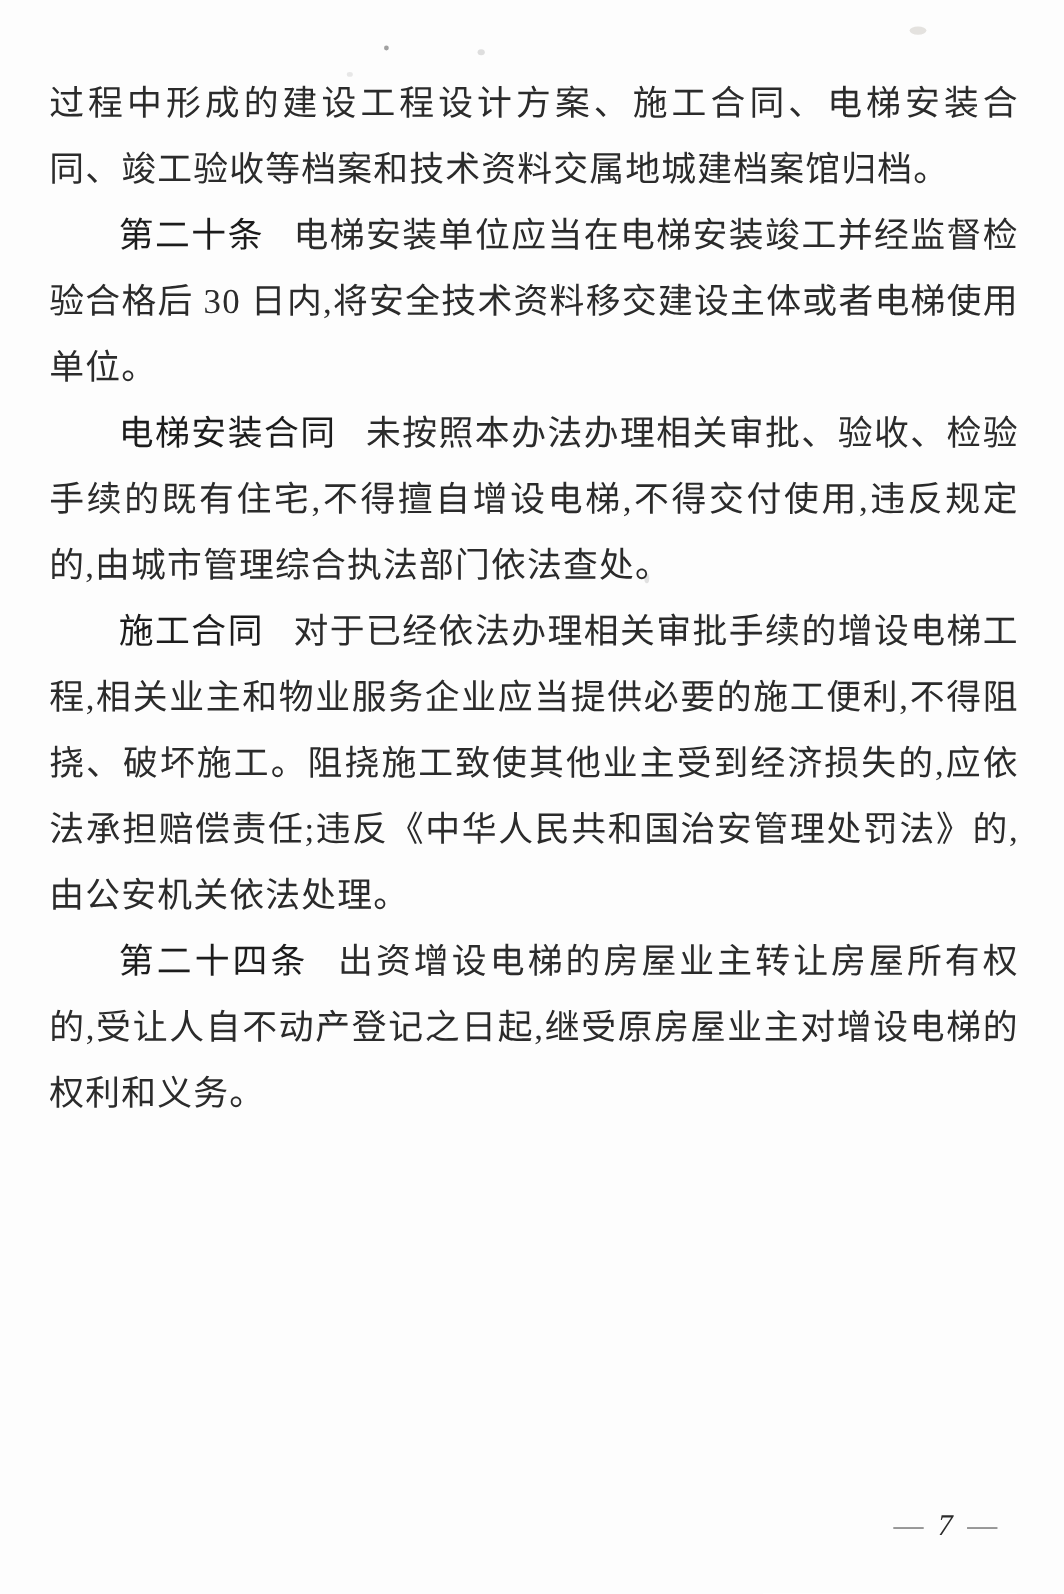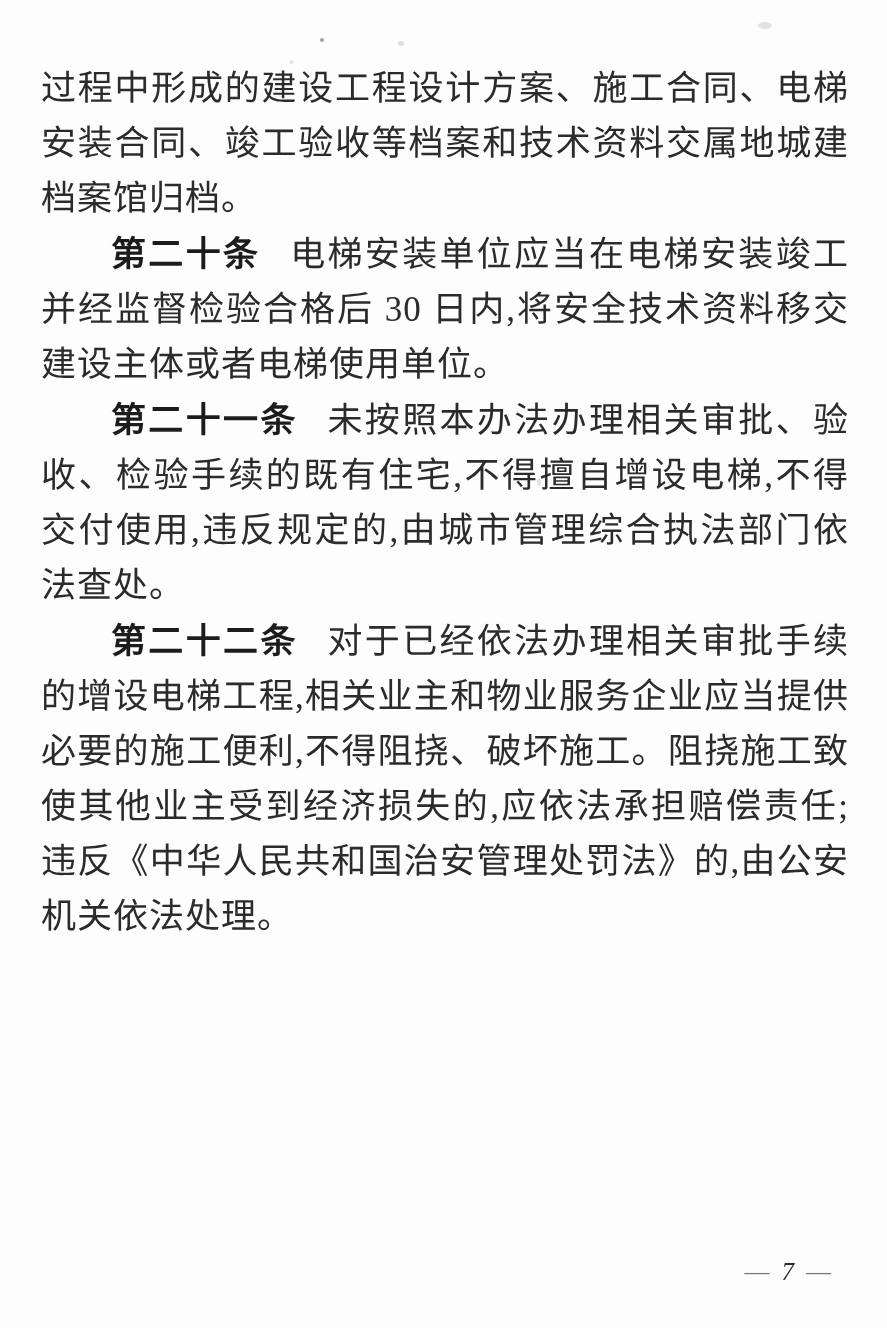--- a/index.html
+++ b/index.html
@@ -16,33 +16,33 @@
     font-family: "Liberation Serif", "DejaVu Serif", serif;
   }
   .content {
     position: absolute;
     left: 41px;
     top: 60px;
     width: 808px;
   }
   .para {
     margin: 0;
-    font-size: 35px;
+    font-size: 29px;
     line-height: 55px;
     letter-spacing: 1px;
     color: #2b2b2b;
     text-align: justify;
     text-indent: 2em;
   }
   .para.continued {
     text-indent: 0;
   }
   .para-num {
     font-family: "Liberation Sans", "DejaVu Sans", sans-serif;
-    font-weight: bold;
+    font-weight: normal;
     color: #1c1c1c;
   }
   .para-num:not(:empty) {
     margin-right: 0.85em;
   }
   .page-number {
     position: absolute;
     right: 44px;
     bottom: 42px;
     font-size: 25px;
@@ -81,23 +81,24 @@
   <span class="artifact a4"></span>
   <span class="artifact a5"></span>
 
   <div class="content">
 
     <p class="para continued"><span class="para-num"></span><span class="para-text">过程中形成的建设工程设计方案、施工合同、电梯安装合同、竣工验收等档案和技术资料交属地城建档案馆归档。</span></p>
 
     <p class="para"><span class="para-num">第二十条</span><span class="para-text">电梯安装单位应当在电梯安装竣工并经监督检验合格后 30 日内,将安全技术资料移交建设主体或者电梯使用单位。</span></p>
 
 
-    <p class="para"><span class="para-num">第二十一条</span><span class="para-text">未按照本办法办理相关审批、验收、检验手续的既有住宅,不得擅自增设电梯,不得交付使用,违反规定的,由城市管理综合执法部门依法查处。</span></p>
+    <p class="para"><span class="para-num">电梯安装合同</span><span class="para-text">未按照本办法办理相关审批、验收、检验手续的既有住宅,不得擅自增设电梯,不得交付使用,违反规定的,由城市管理综合执法部门依法查处。</span></p>
 
-    <p class="para"><span class="para-num">第二十二条</span><span class="para-text">对于已经依法办理相关审批手续的增设电梯工程,相关业主和物业服务企业应当提供必要的施工便利,不得阻挠、破坏施工。阻挠施工致使其他业主受到经济损失的,应依法承担赔偿责任;违反《中华人民共和国治安管理处罚法》的,由公安机关依法处理。</span></p>
+    <p class="para"><span class="para-num">施工合同</span><span class="para-text">对于已经依法办理相关审批手续的增设电梯工程,相关业主和物业服务企业应当提供必要的施工便利,不得阻挠、破坏施工。阻挠施工致使其他业主受到经济损失的,应依法承担赔偿责任;违反《中华人民共和国治安管理处罚法》的,由公安机关依法处理。</span></p>
 
 
+    <p class="para"><span class="para-num">第二十四条</span><span class="para-text">出资增设电梯的房屋业主转让房屋所有权的,受让人自不动产登记之日起,继受原房屋业主对增设电梯的权利和义务。</span></p>
 
   </div>
 
   <div class="page-number"><span class="dash">—</span><span class="num">7</span><span class="dash">—</span></div>
 
 </div>
 
 </body></html>

